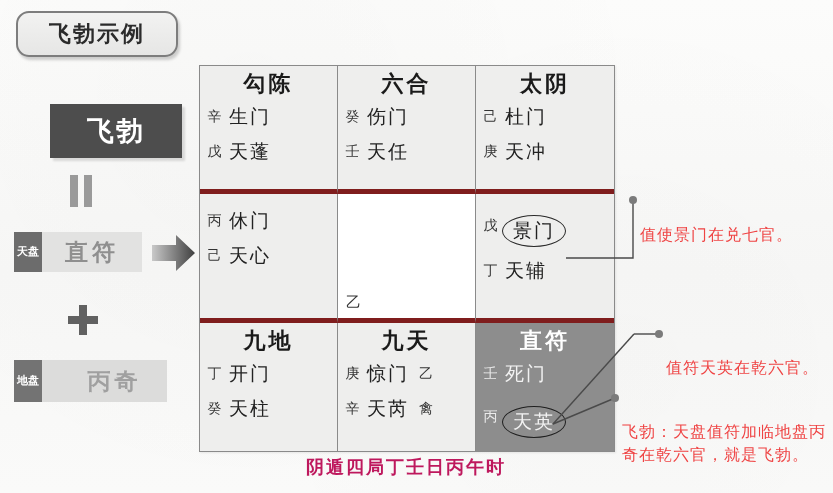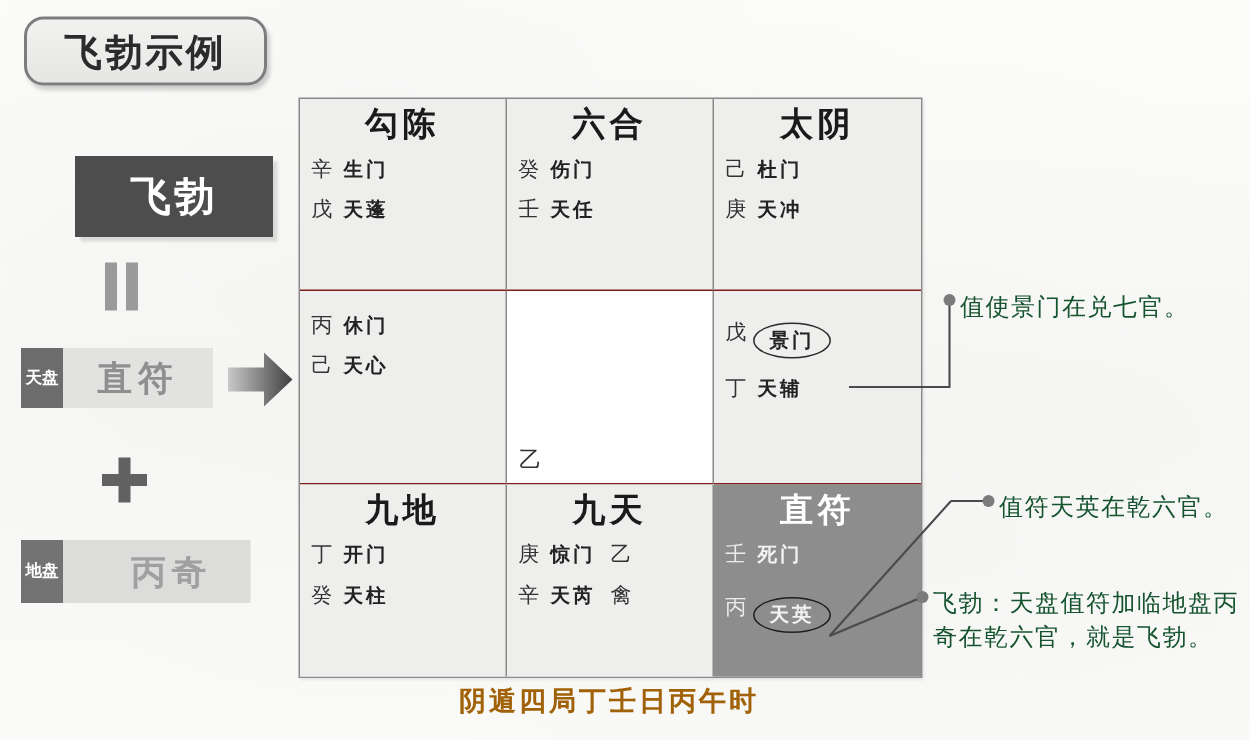--- a/index.html
+++ b/index.html
@@ -22,21 +22,21 @@
   }
   
   .title-badge{
     position:absolute;left:16px;top:11px;width:158px;height:42px;
     border:2px solid #7d7d7d;border-radius:13px;
     background:linear-gradient(180deg,#f2f2f1 0%,#e6e6e5 100%);
     box-shadow:2px 3px 3px rgba(0,0,0,0.18);
     display:flex;align-items:center;justify-content:center;
   }
   .title-badge span{
-    font-size:25px;font-weight:bold;letter-spacing:2px;
+    font-size:22px;font-weight:bold;letter-spacing:2px;
     color:#2b2b2b;
     font-family:Liberation Serif, serif;
   }
   
   .feibo-box{
     position:absolute;left:14px;top:104px;width:132px;height:54px;
     background:#4d4d4d;
     display:flex;align-items:center;justify-content:center;
     box-shadow:3px 3px 2px rgba(0,0,0,0.12);
     margin-left:36px;
@@ -86,21 +86,21 @@
     border:1px solid #8a8a8a;
     display:grid;
     grid-template-columns:1fr 1fr 1fr;
     grid-template-rows:1fr 1fr 1fr;
     box-shadow:1px 1px 2px rgba(0,0,0,0.08);
   }
   .cell{
     position:relative;
     background:#eeeeed;
     border-right:1px solid #8a8a8a;
-    border-bottom:1px solid #7f1d1d;
+    border-bottom:5px solid #7f1d1d;
     padding:5px 7px 4px 7px;
     box-sizing:border-box;
     overflow:hidden;
   }
   .cell.c3,.cell.c6,.cell.c9{border-right:none;}
   .cell.c7,.cell.c8,.cell.c9{border-bottom:none;}
   .cell.center{background:#ffffff;}
   .cell.dark{background:#8d8d8d;}
   .cell-title{
     text-align:center;font-size:22px;font-weight:bold;
@@ -111,50 +111,51 @@
   .cell.dark .cell-title{color:#ffffff;}
   .cell-line{
     display:flex;align-items:center;gap:7px;
     font-size:18px;color:#222;
     font-family:"DejaVu Sans","Liberation Sans",sans-serif;
     margin-top:9px;
   }
   .cell.dark .cell-line{color:#f2f2f2;}
   .stem{font-size:14px;min-width:15px;text-align:center;color:#333;}
   .cell.dark .stem{color:#ebebeb;}
-  .val{font-size:13px;font-weight:bold;letter-spacing:2px;}
+  .val{font-size:19px;font-weight:normal;letter-spacing:2px;}
   .extra{font-size:14px;margin-left:3px;color:#333;}
   .center-mark{
     position:absolute;left:8px;bottom:6px;font-size:15px;color:#333;
     font-family:"DejaVu Sans","Liberation Sans",sans-serif;
   }
   .ring{
     position:relative;display:inline-block;
     padding:0 8px;
     margin-top:10px;
   }
   .ring::after{
     content:"";position:absolute;left:-3px;top:-3px;right:-3px;bottom:-3px;
     border:1.6px solid #2a2a2a;border-radius:50%;
   }
   .cell.dark .ring::after{border-color:#1f1f1f;}
 
   
   .caption{
     position:absolute;left:199px;top:455px;width:414px;
     text-align:center;font-size:18px;font-weight:bold;letter-spacing:2px;
-    color:#a16207;
+    color:#be185d;
     font-family:"DejaVu Sans","Liberation Sans",sans-serif;
   }
 
   
   .anno{
-    position:absolute;font-size:16px;line-height:1.45;color:#14532d;
+    position:absolute;font-size:16px;line-height:1.45;color:#ef4444;
     font-family:"DejaVu Sans","Liberation Sans",sans-serif;
     letter-spacing:1px;
+    margin-top:30px;
   }
   #anno-1{left:640px;top:193px;width:190px;}
   #anno-2{left:666px;top:326px;width:165px;}
   #anno-3{left:622px;top:390px;width:205px;}
   .anno-dot{
     position:absolute;width:8px;height:8px;border-radius:50%;background:#7b7b7b;
   }
   #dot-1{left:629px;top:196px;}
   #dot-2{left:655px;top:330px;}
   #dot-3{left:611px;top:394px;}

